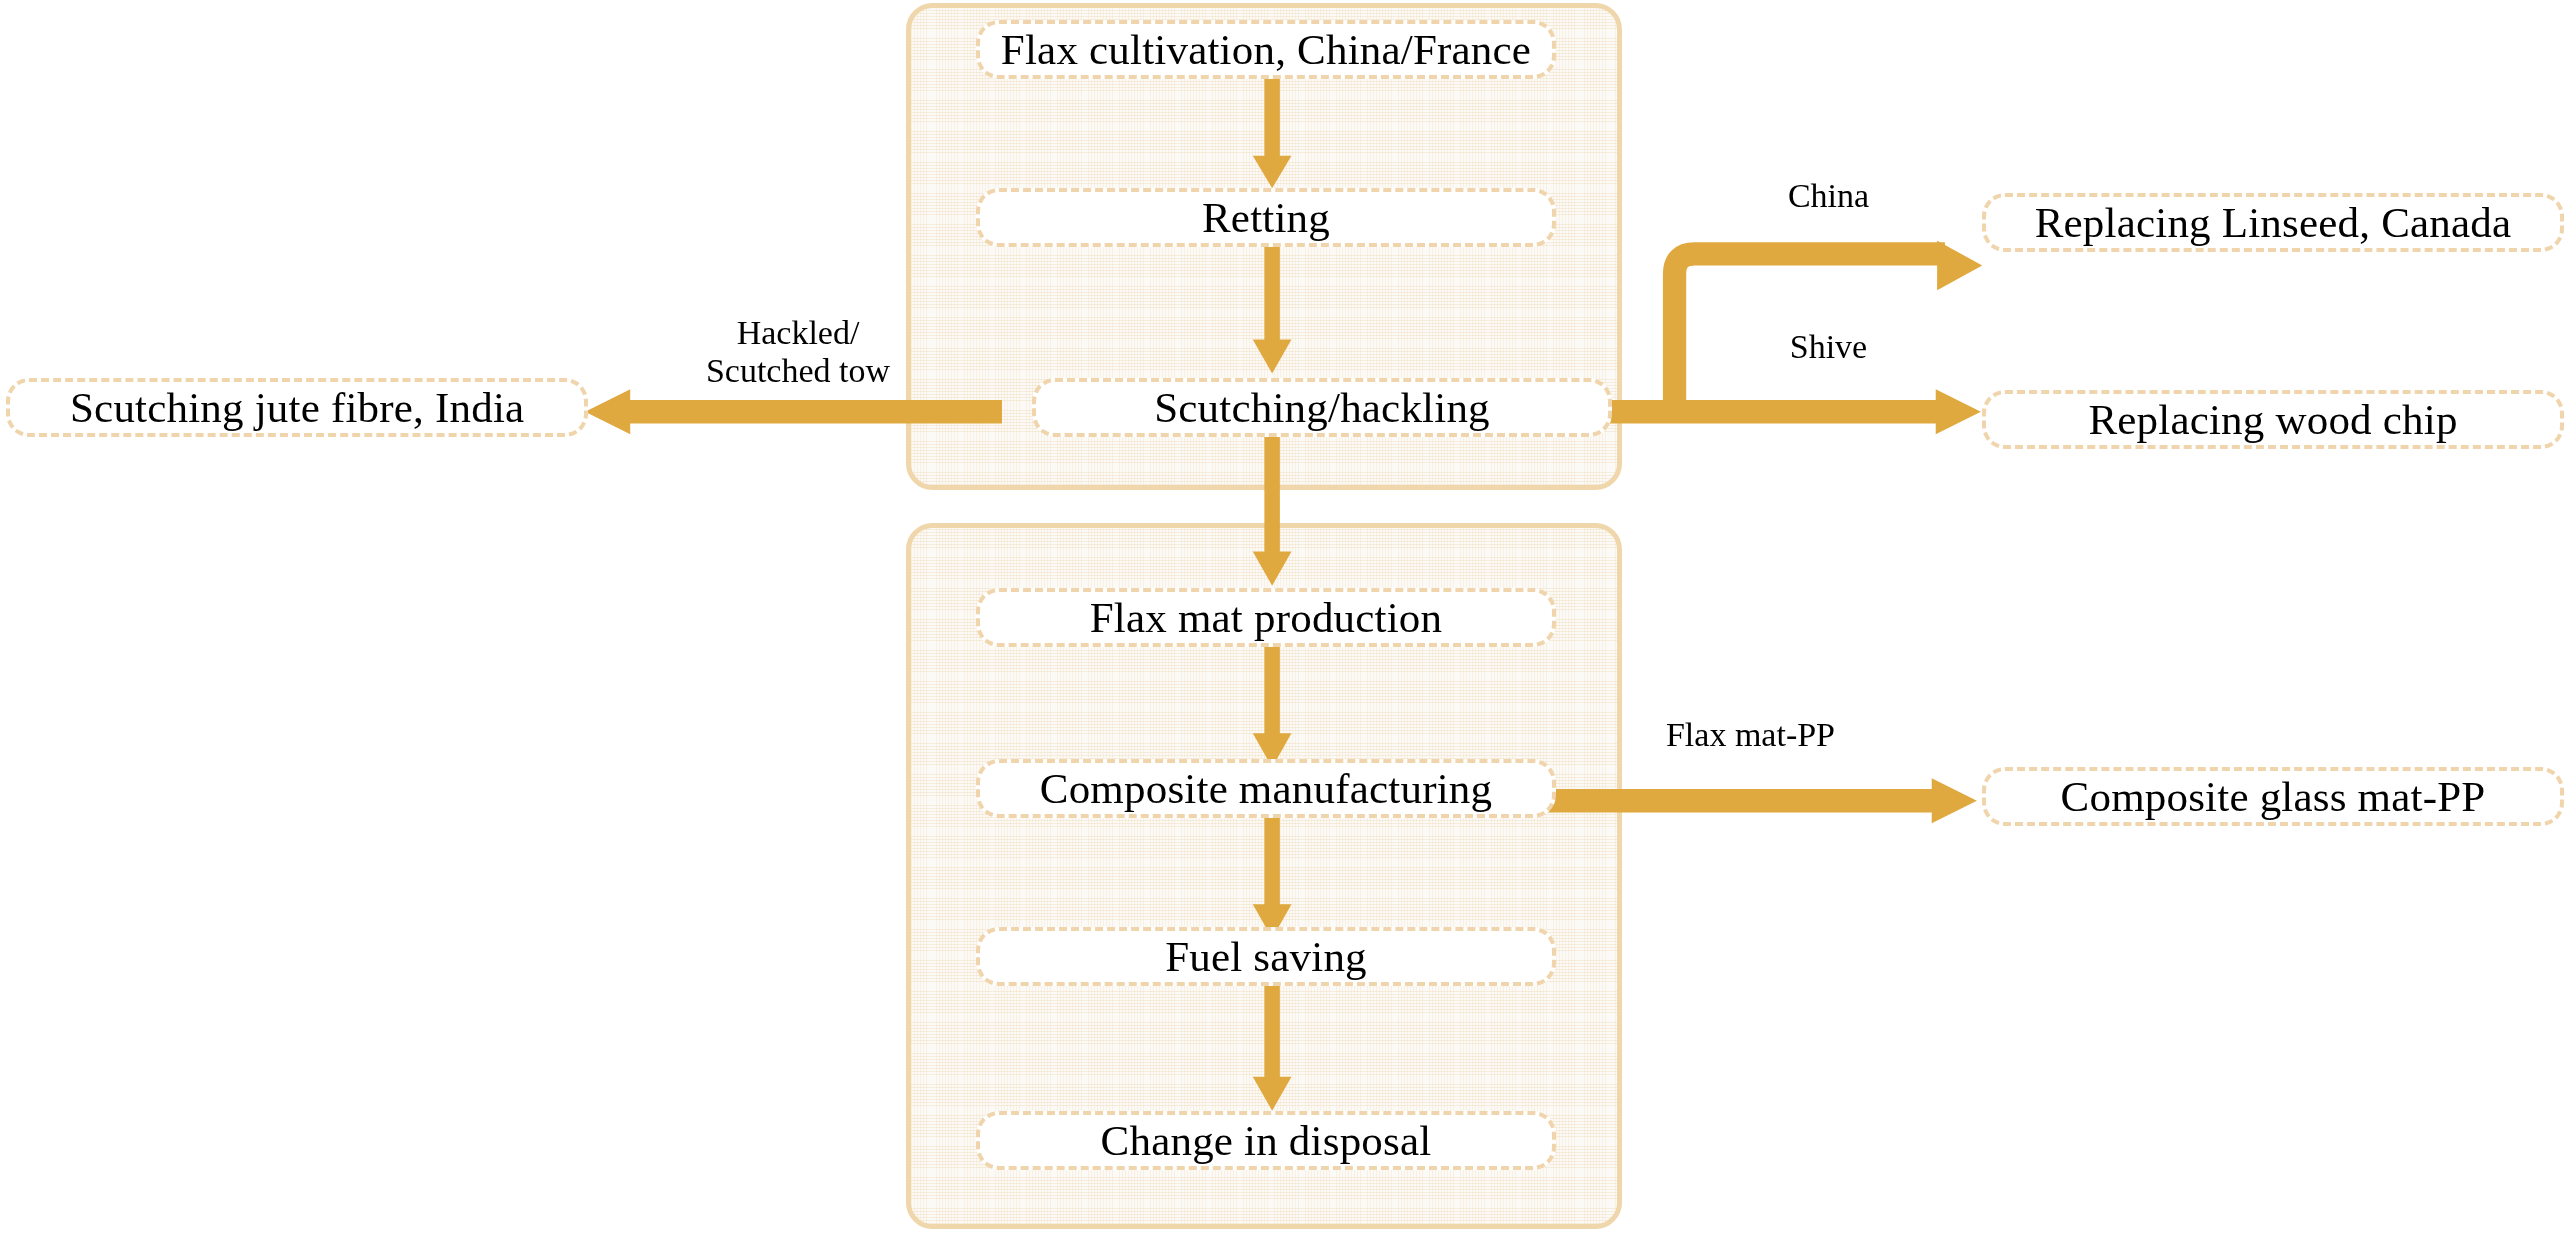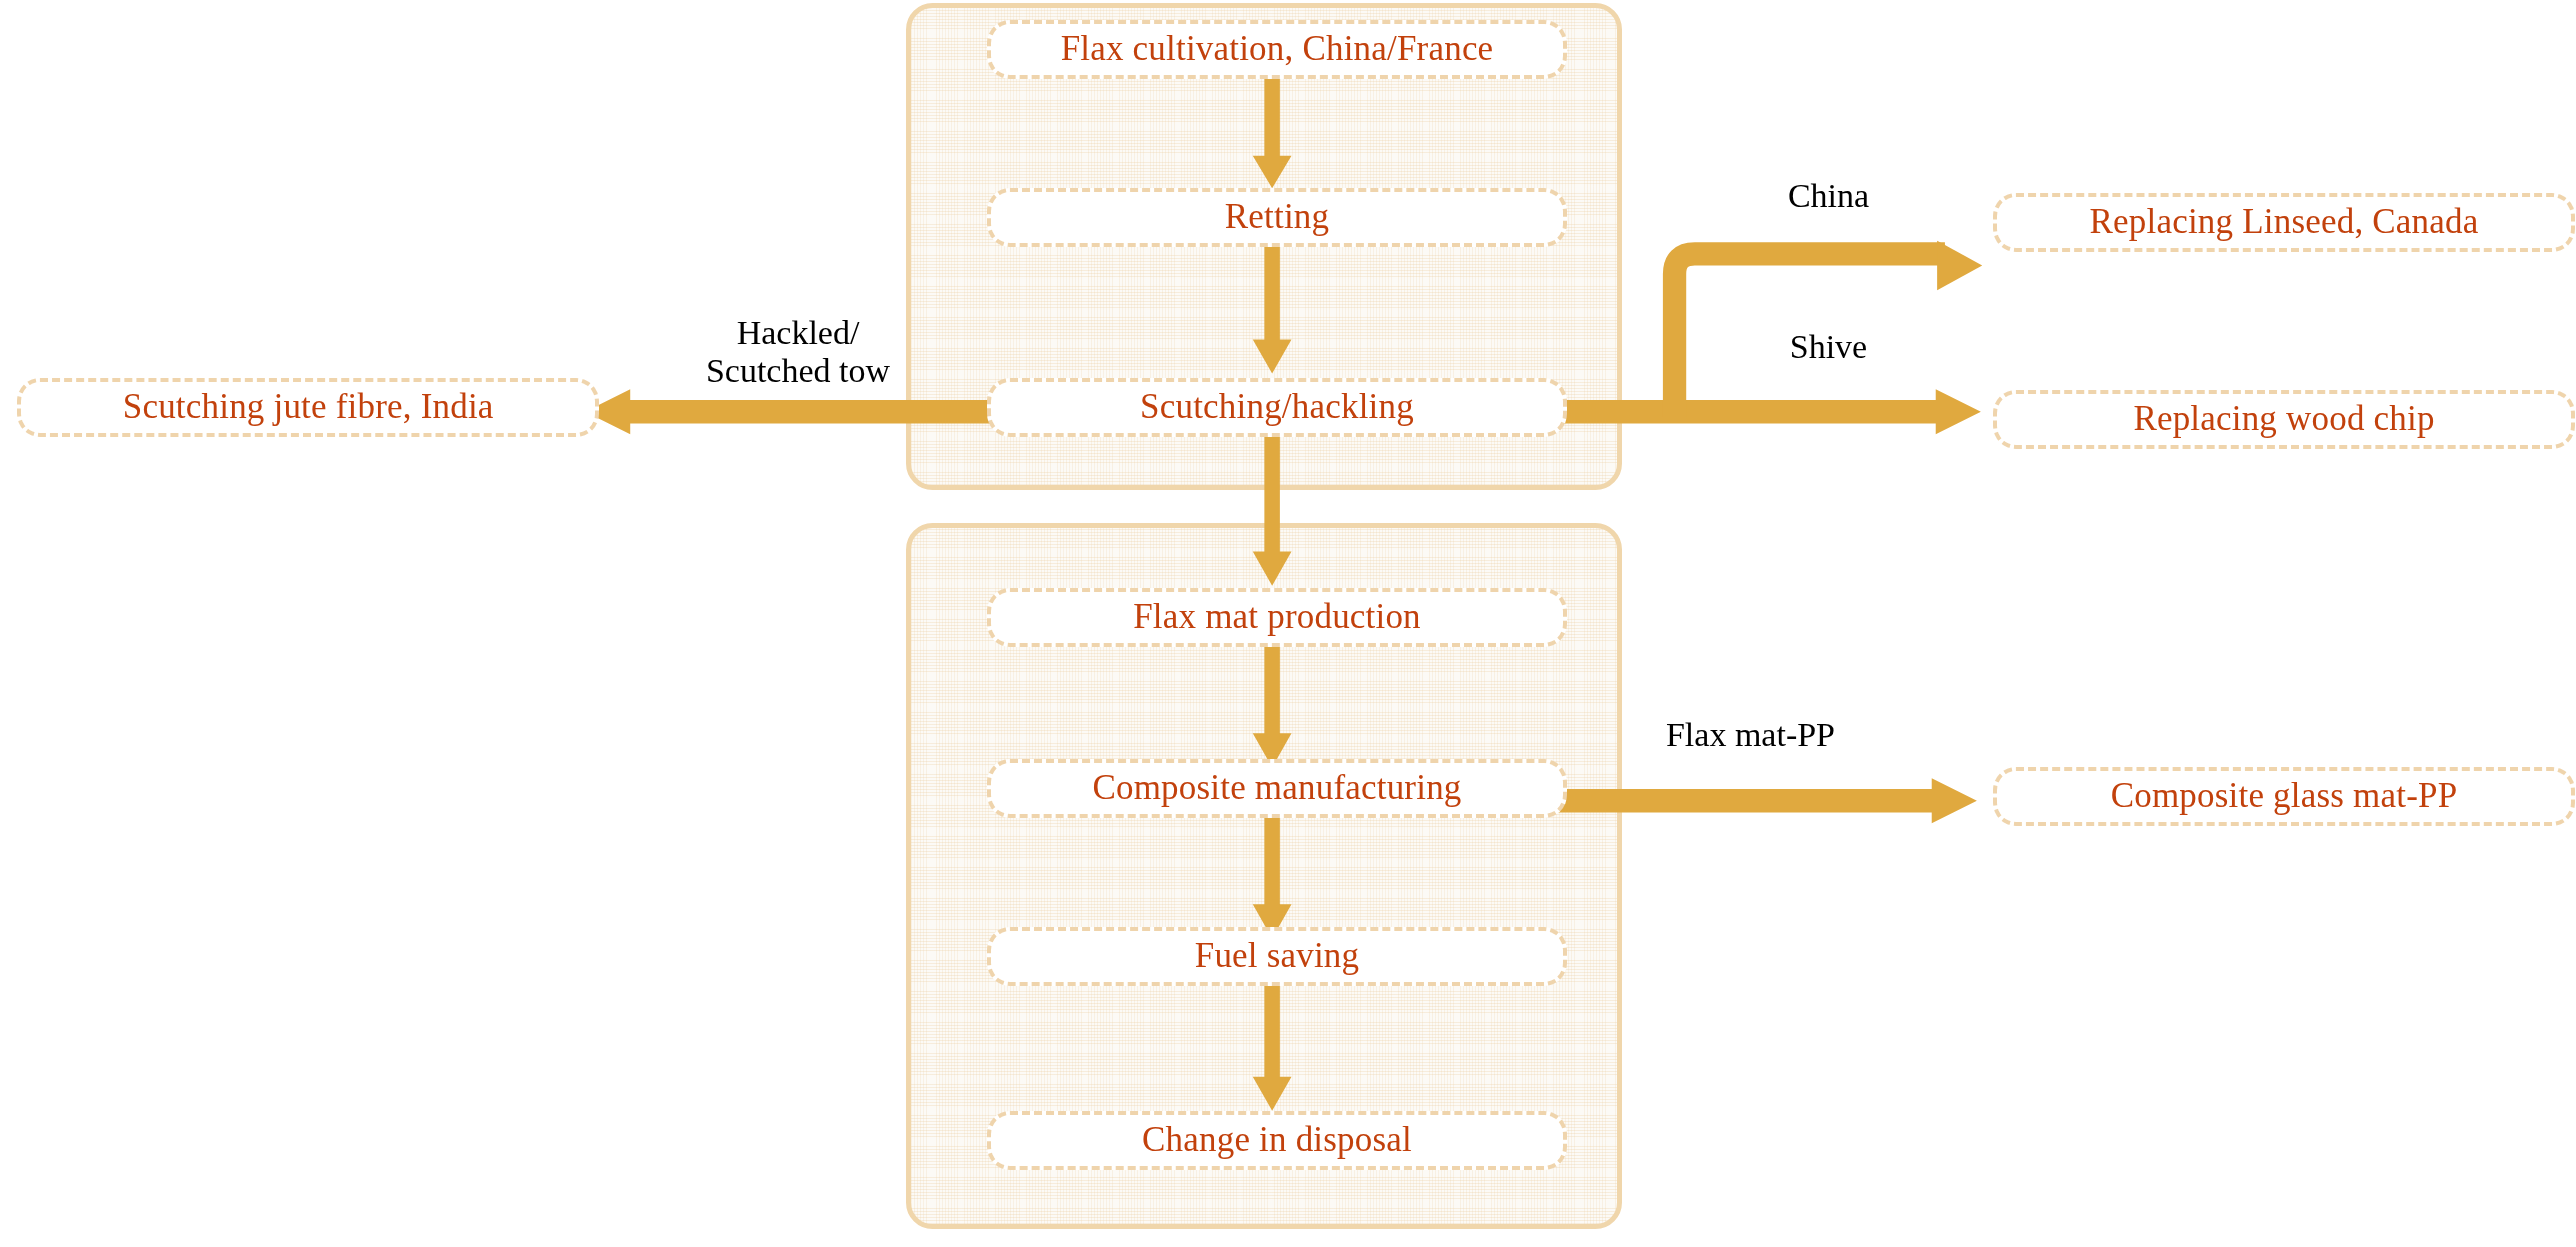--- a/index.html
+++ b/index.html
@@ -31,26 +31,25 @@
   
   .node {
     position: absolute;
     border: 4.7px dashed #EFD4AC;
     border-radius: 23px;
     background: #FFFFFF;
     box-sizing: border-box;
     display: flex;
     align-items: center;
     justify-content: center;
-    color: #c2410c;
-    font-size: 35px;
+    color: #000000;
+    font-size: 43px;
     line-height: 1.05;
     letter-spacing: 0.2px;
     white-space: nowrap;
-    margin-left: 11px;
   }
 
   
   .arrow-svg {
     position: absolute;
     overflow: visible;
     pointer-events: none;
   }
 
   
@@ -110,21 +109,21 @@
   </svg>
 
   <svg class="arrow-svg" style="left:1544px; top:778px; width:436px; height:47px;" viewBox="0 0 560 60">
     <path d="M0 14 L498 14 L498 0 L556 29 L498 58 L498 44 L0 44 Z" fill="#E0A93F"></path>
   </svg>
 
   <div class="node" style="left:976px; top:20px; width:580px; height:59px;">Flax cultivation, China/France</div>
 
   <div class="node" style="left:976px; top:188px; width:580px; height:59px;">Retting</div>
 
-  <div class="node" style="left:976px; top:378px; width:580px; height:59px;">Scutching/hackling</div>
+  <div class="node" style="left:1032px; top:378px; width:580px; height:59px;">Scutching/hackling</div>
 
   <div class="node" style="left:976px; top:588px; width:580px; height:59px;">Flax mat production</div>
 
   <div class="node" style="left:976px; top:759px; width:580px; height:59px;">Composite manufacturing</div>
 
   <div class="node" style="left:976px; top:927px; width:580px; height:59px;">Fuel saving</div>
 
   <div class="node" style="left:976px; top:1111px; width:580px; height:59px;">Change in disposal</div>
 
   <div class="node" style="left:6.2px; top:378px; width:582px; height:59px;">Scutching jute fibre, India</div>

